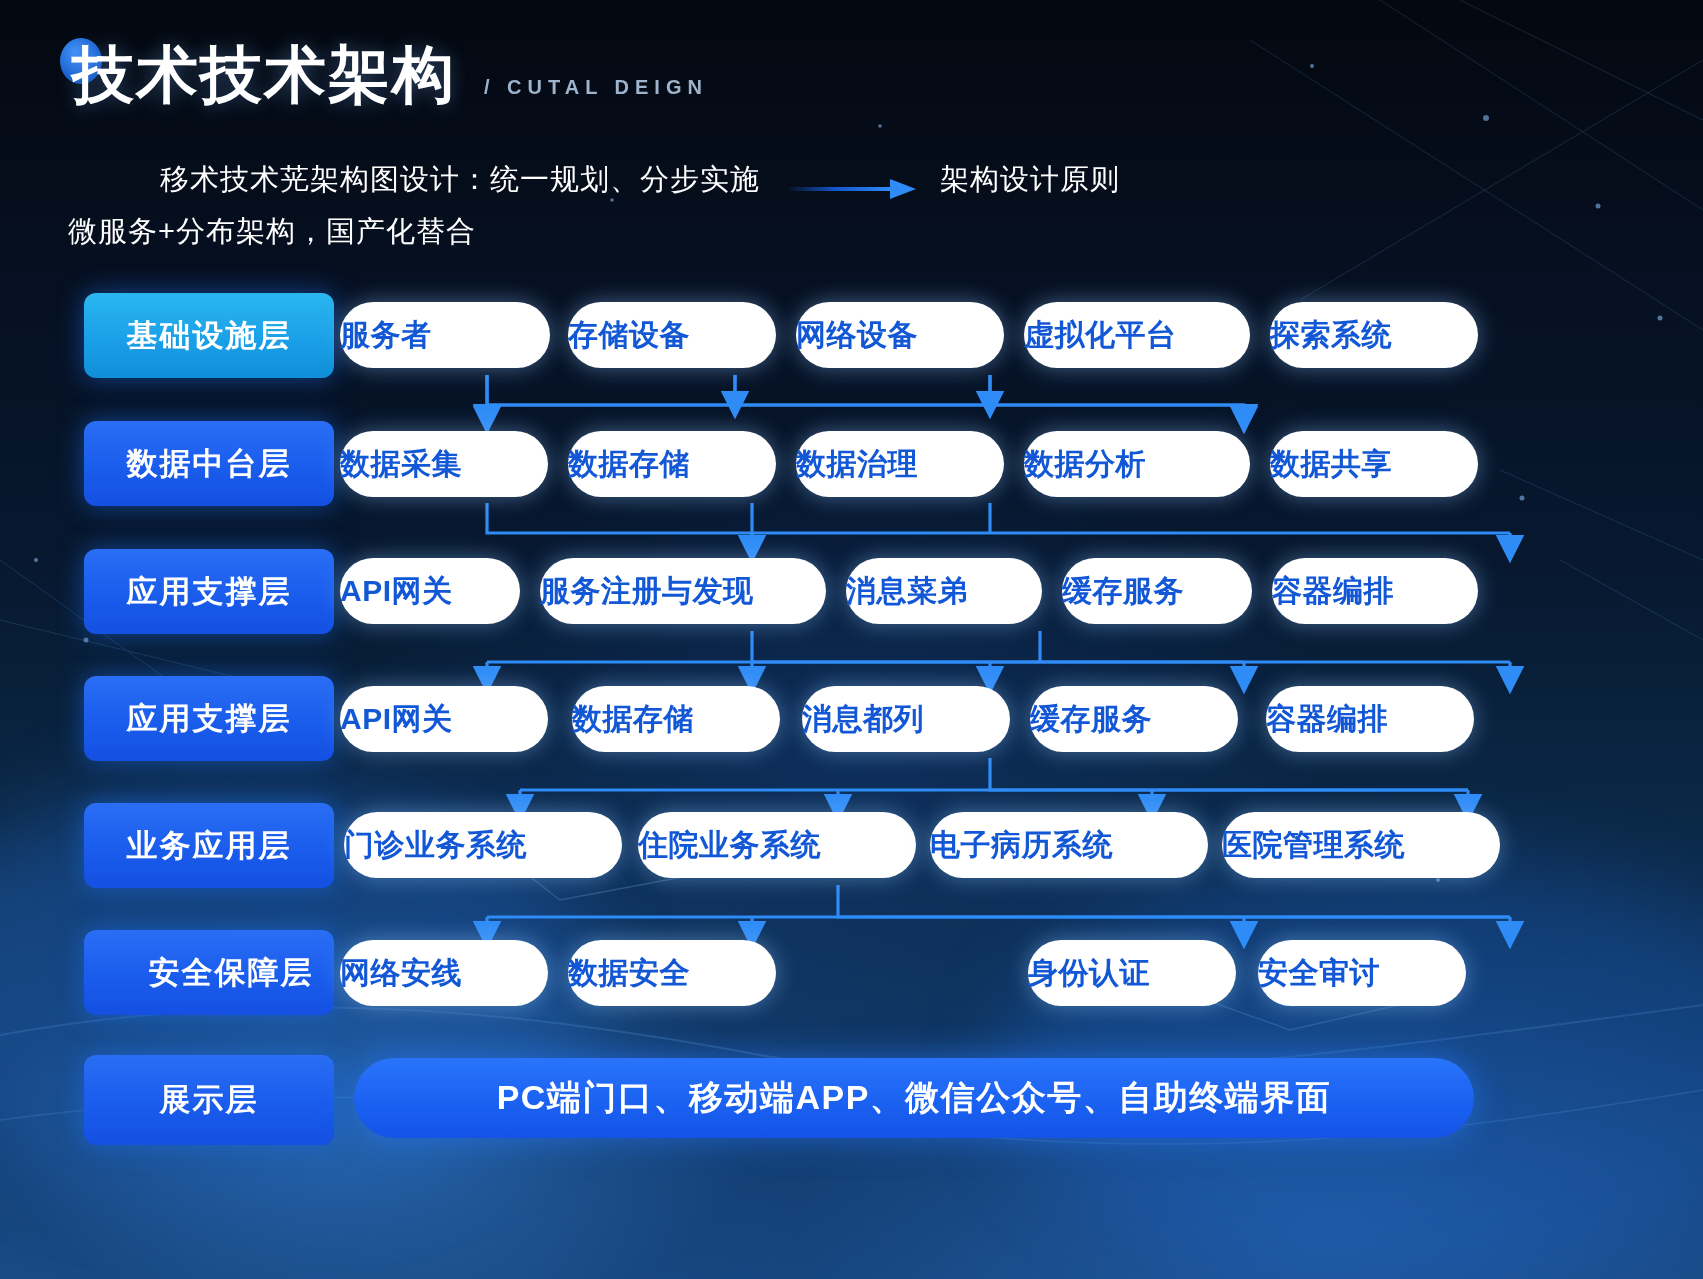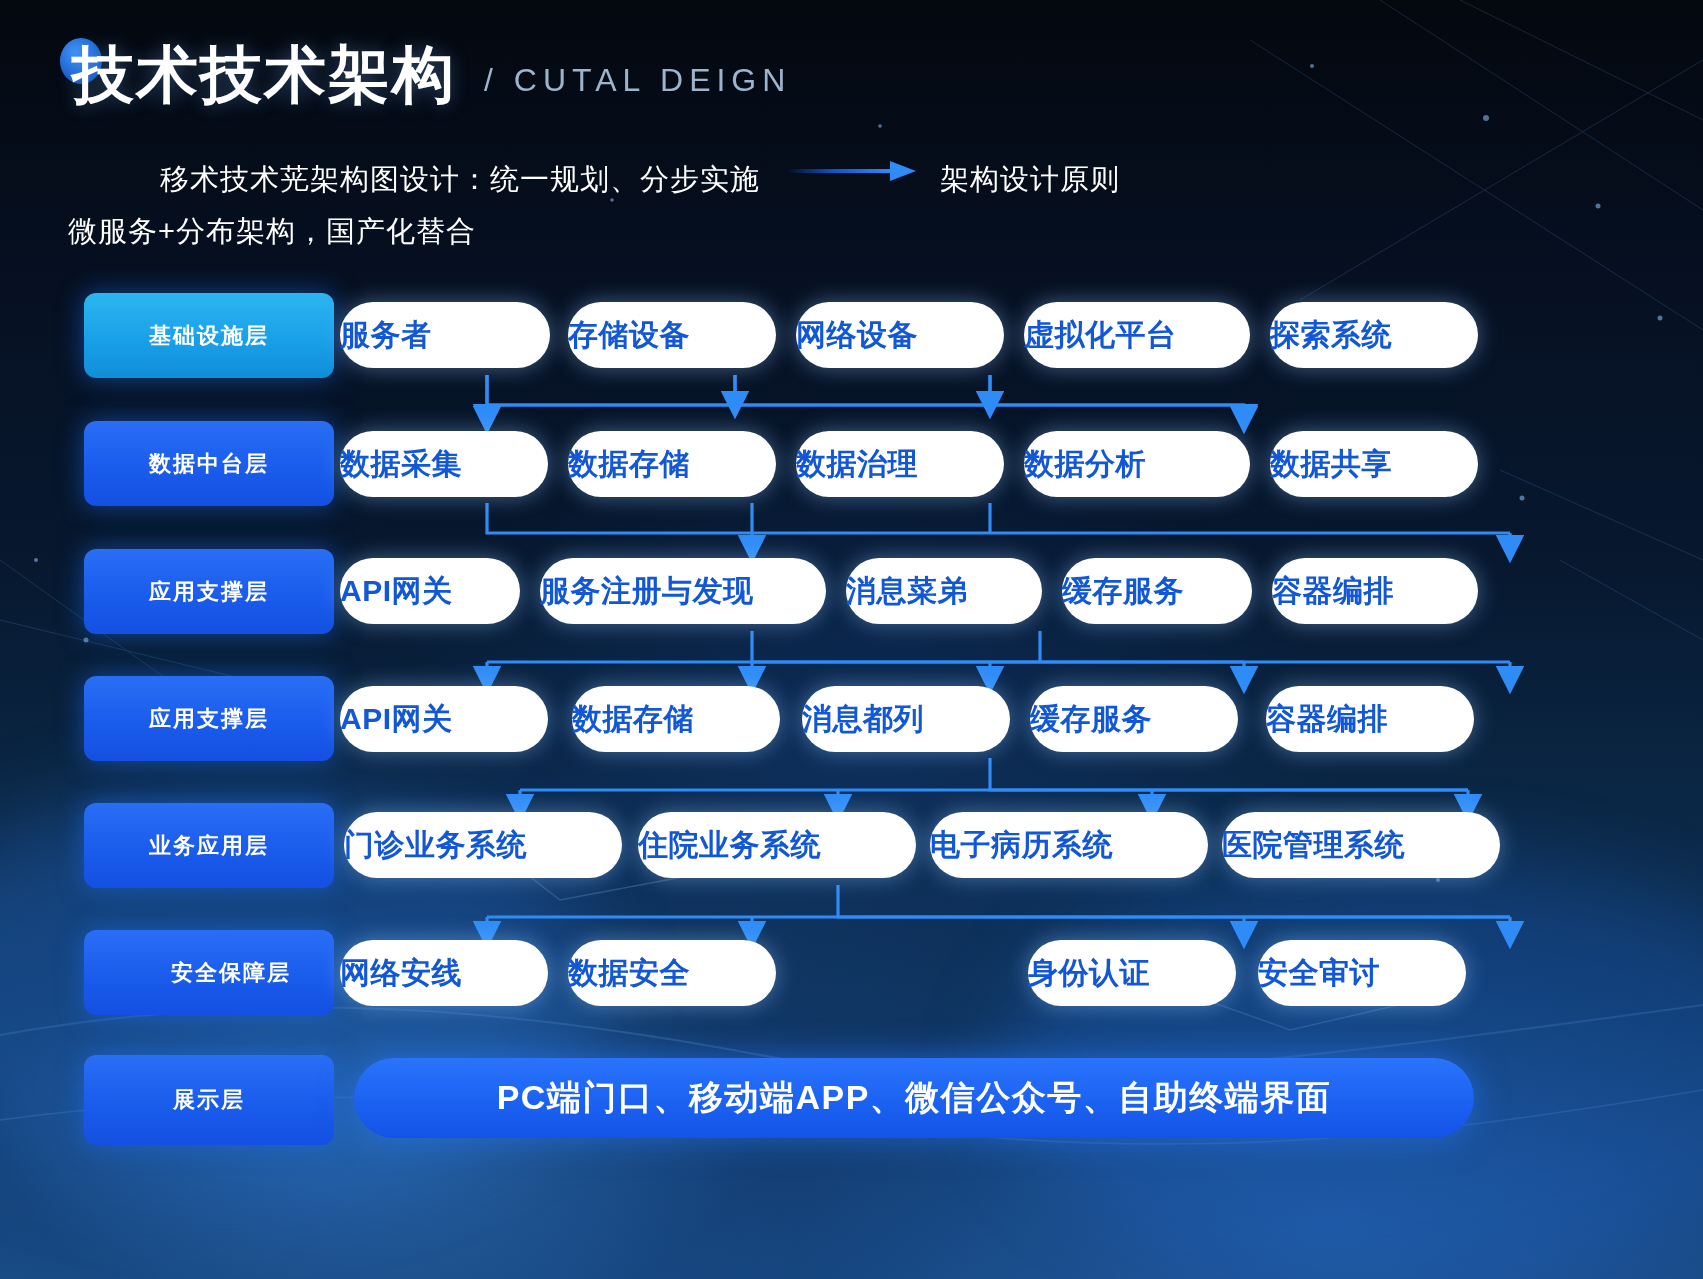--- a/index.html
+++ b/index.html
@@ -61,38 +61,38 @@
     font-size: 62px;
     font-weight: 700;
     color: #ffffff;
     letter-spacing: 2px;
     line-height: 1;
     text-shadow: 0 0 18px rgba(120,180,255,0.35);
   }
   .sub-title {
     position: relative;
     z-index: 2;
-    font-size: 32px;
-    font-weight: 400;
+    font-size: 20px;
+    font-weight: 700;
     letter-spacing: 6px;
     color: #9eb4cc;
     padding-bottom: 7px;
     white-space: nowrap;
   }
 
   .desc-line-1 {
     position: absolute;
     left: 160px;
     top: 160px;
     font-size: 29px;
     color: #ffffff;
     white-space: nowrap;
     letter-spacing: 1px;
     display: flex;
-    align-items: flex-start;
+    align-items: flex-end;
     gap: 0;
   }
   .desc-line-2 {
     position: absolute;
     left: 68px;
     top: 212px;
     font-size: 29px;
     color: #ffffff;
     white-space: nowrap;
     letter-spacing: 1px;
@@ -130,21 +130,21 @@
   }
 
   .layer-label {
     position: absolute;
     width: 250px;
     border-radius: 12px;
     display: flex;
     align-items: center;
     justify-content: center;
     color: #ffffff;
-    font-size: 22px;
+    font-size: 31px;
     font-weight: 700;
     letter-spacing: 2px;
     box-shadow: 0 0 26px rgba(30,110,230,0.55);
   }
   .layer-label.cyan {
     background: linear-gradient(180deg, #2bb6f0 0%, #1aa0e8 55%, #108ed8 100%);
   }
   .layer-label.blue {
     background: linear-gradient(180deg, #2a6ef5 0%, #1a5cec 55%, #1450e2 100%);
   }

